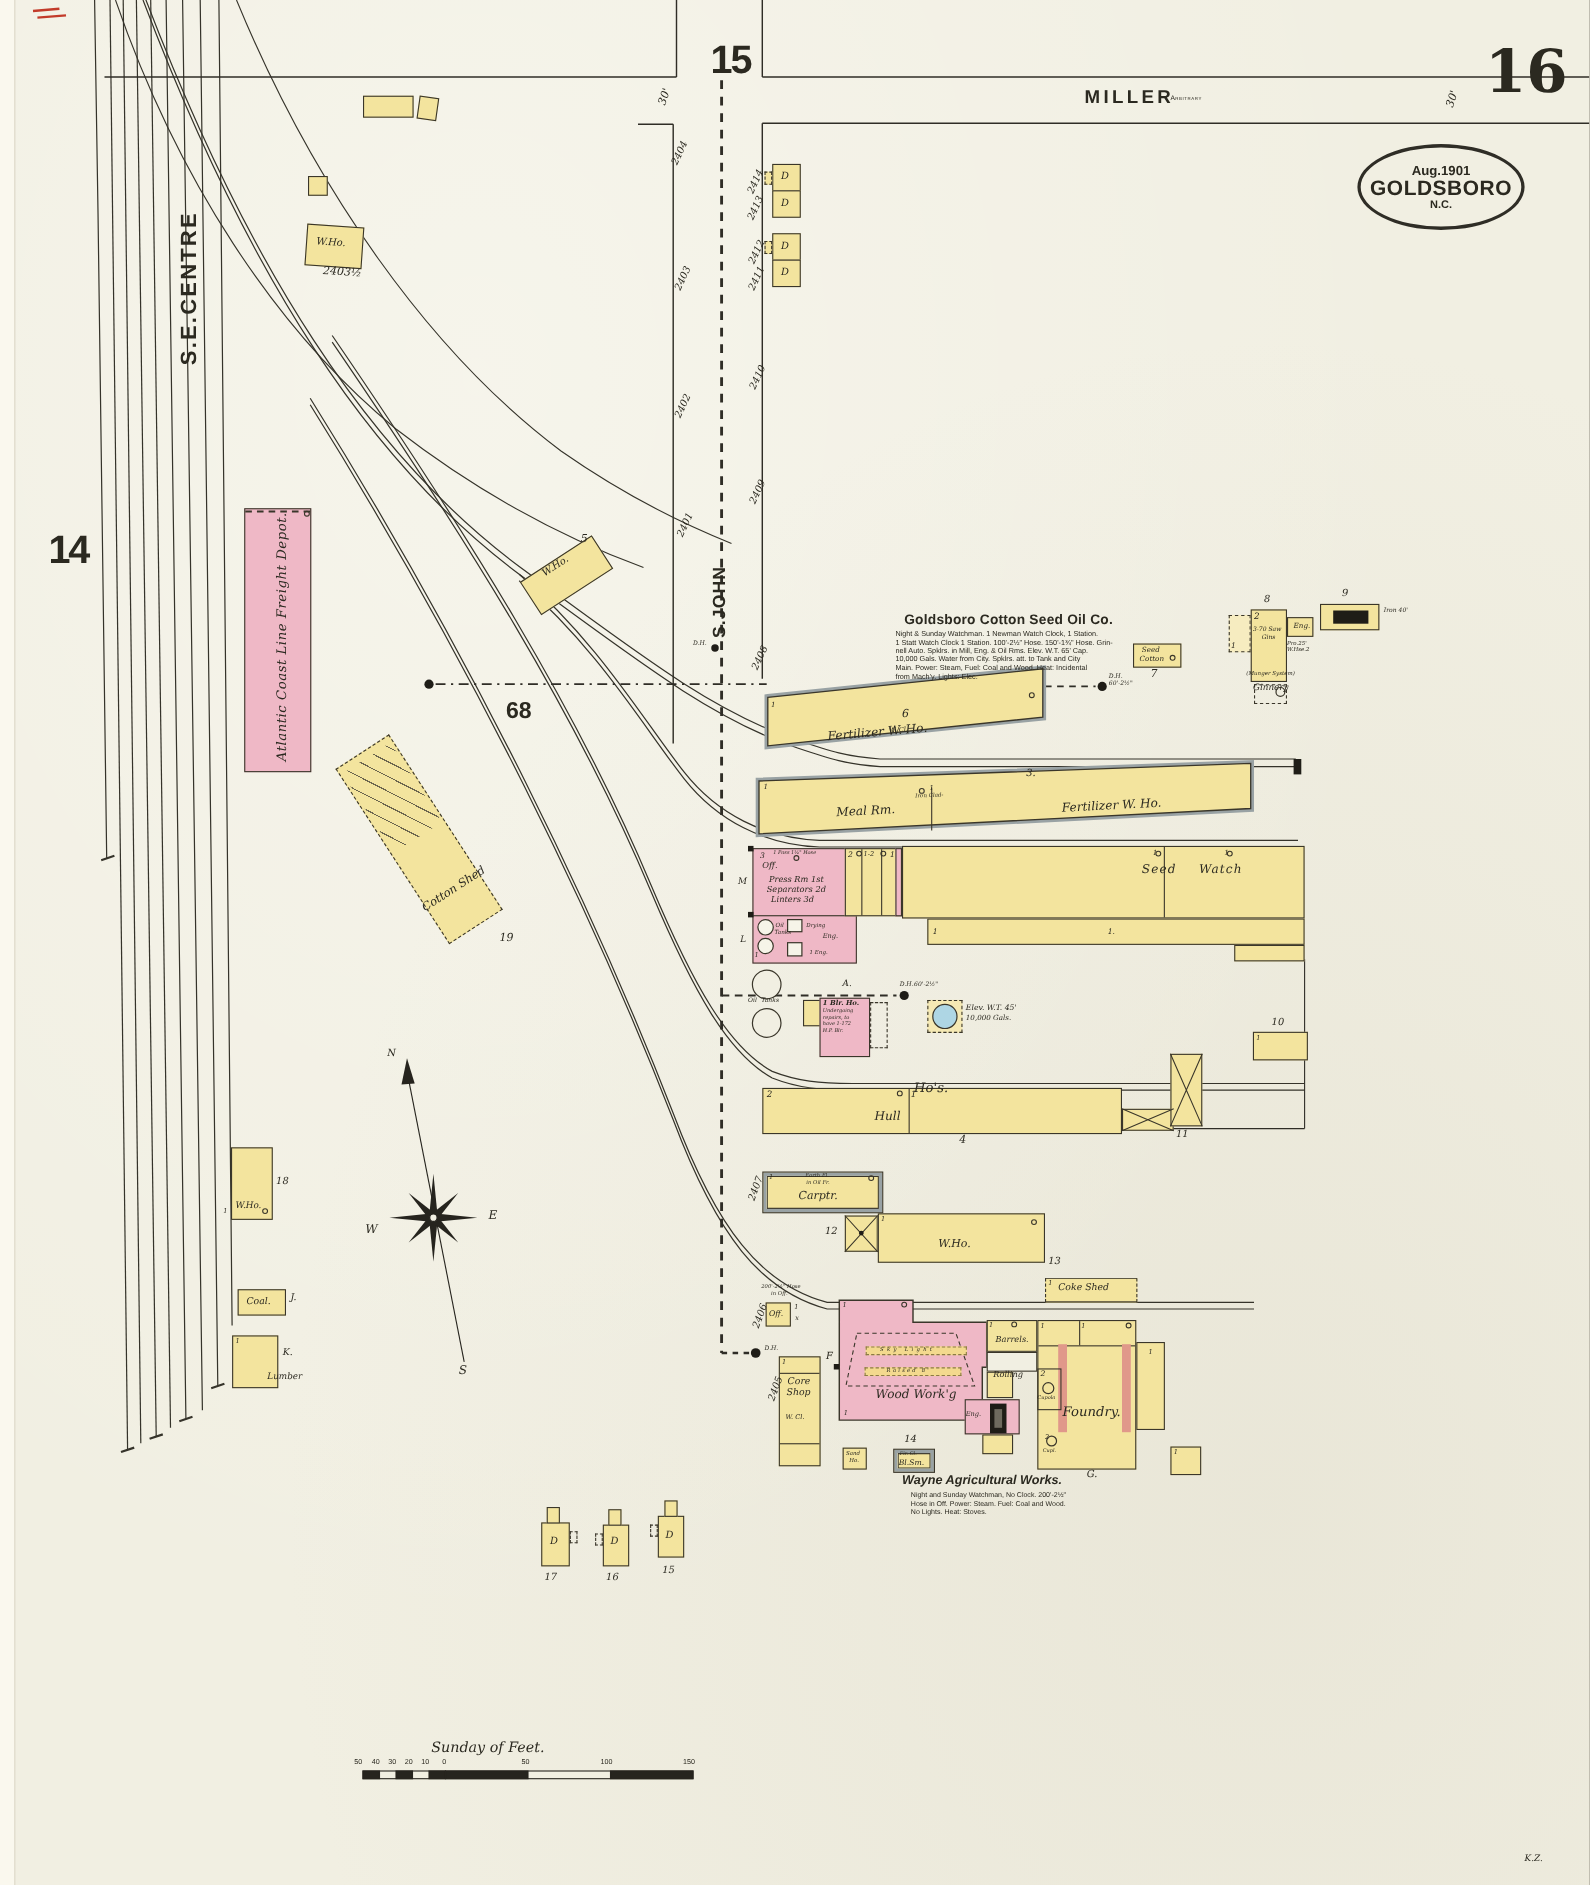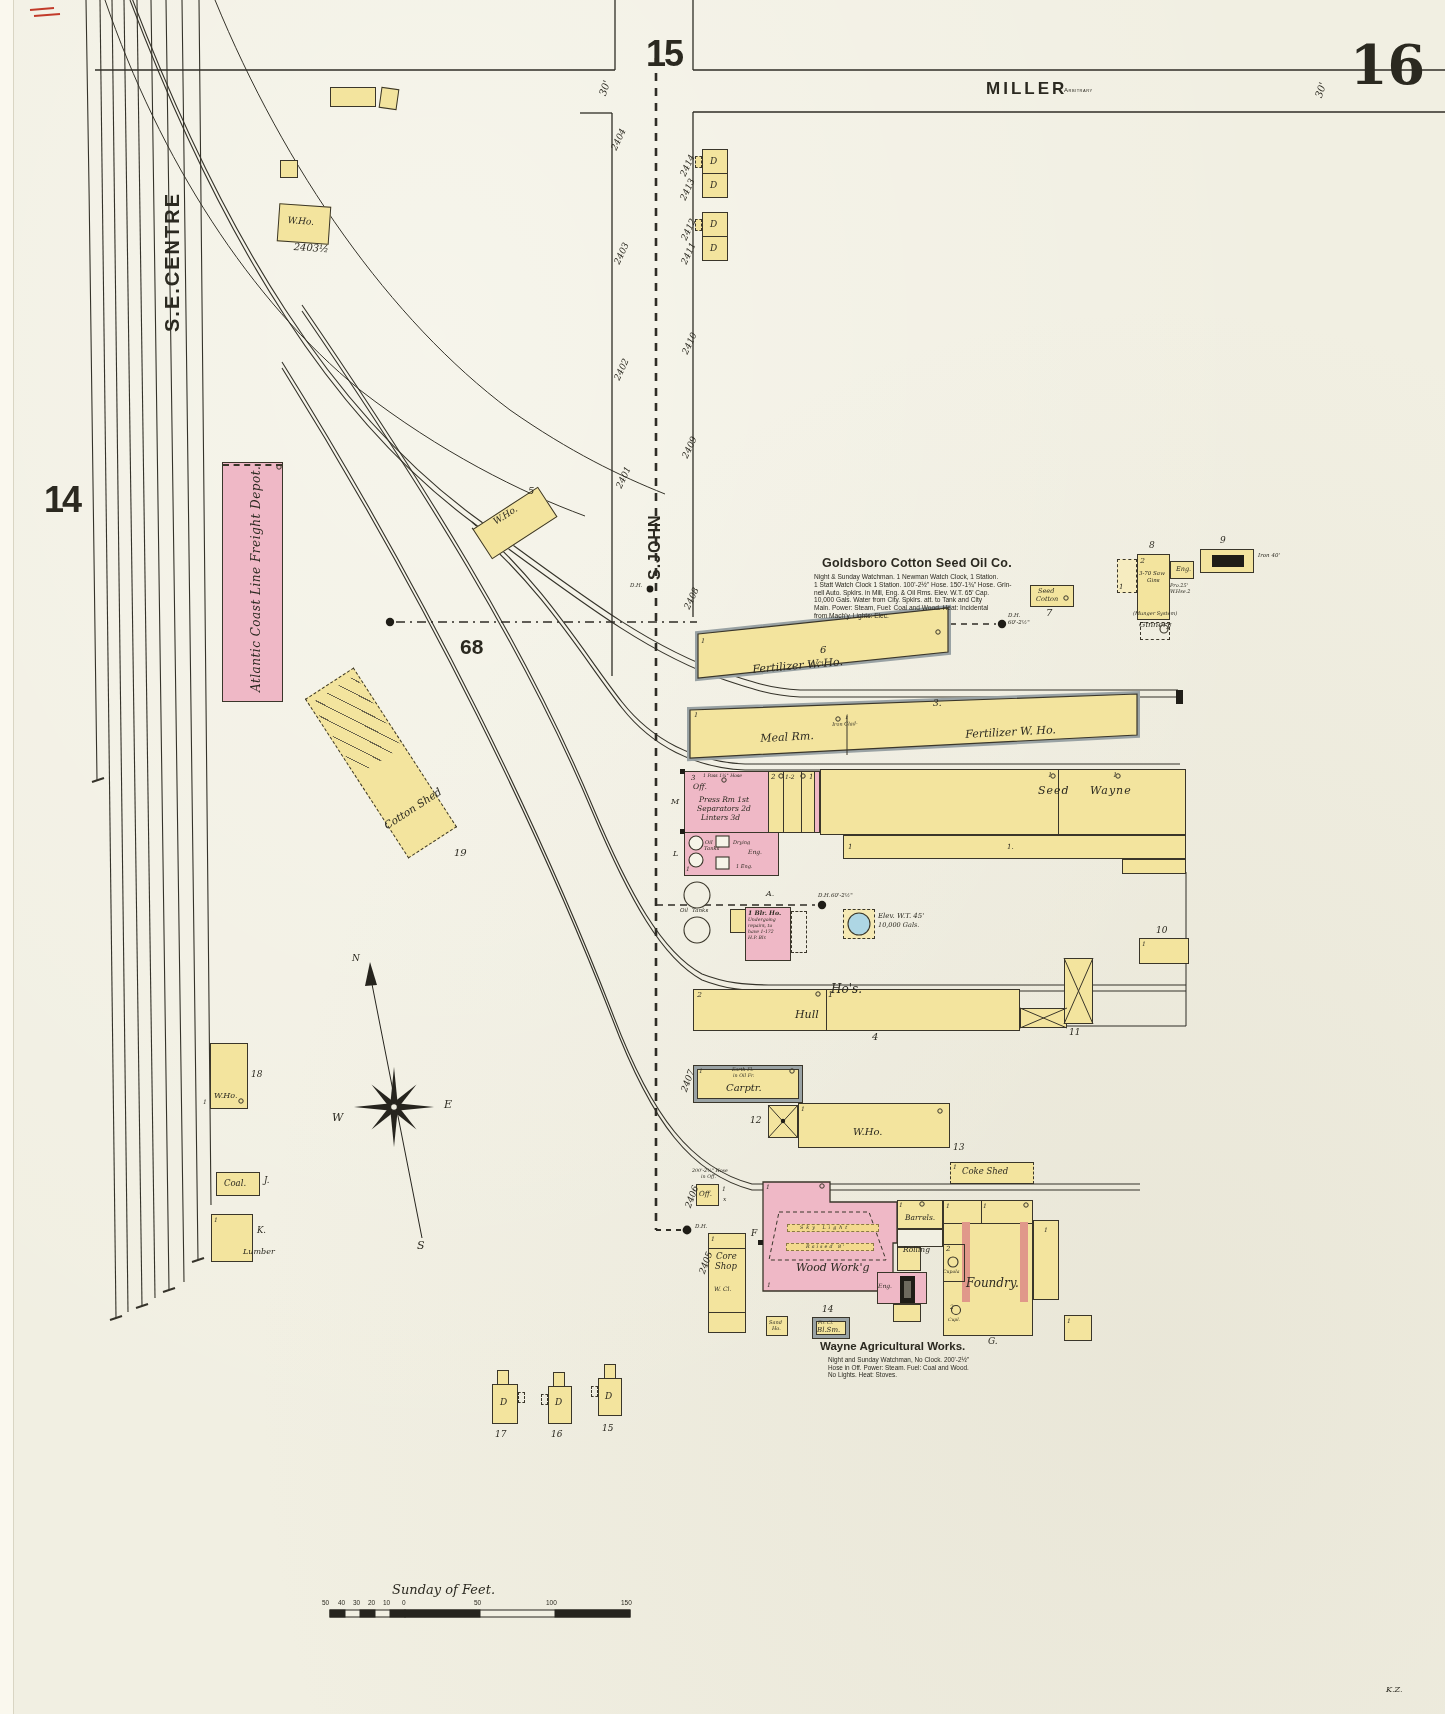--- a/index.html
+++ b/index.html
@@ -276,20 +276,25 @@
       <circle cx="724" cy="780" r="2.2"></circle>
     </g>
   </svg>
 
   <div class="t sans" style="left:1350px;top:38px;font-size:54px;font-weight:700;font-family:'DejaVu Serif',serif;font-style:normal;">16</div>
   <div class="t sans" style="left:646px;top:36px;font-size:36px;font-weight:700;letter-spacing:-2px;">15</div>
   <div class="t sans" style="left:44px;top:482px;font-size:36px;font-weight:700;letter-spacing:-2px;">14</div>
   <div class="t sans" style="left:460px;top:636px;font-size:21px;font-weight:700;">68</div>
   <div class="t" style="left:1386px;top:1686px;font-size:8px;">K.Z.</div>
 
+  <div class="stamp">
+    <div class="t sans" style="position:static;font-size:12px;font-weight:700;">Aug.1901</div>
+    <div class="t sans" style="position:static;font-size:19px;font-weight:700;letter-spacing:.5px;">GOLDSBORO</div>
+    <div class="t sans" style="position:static;font-size:10px;font-weight:700;">N.C.</div>
+  </div>
 
   <div class="t sans" style="left:986px;top:80px;font-size:17px;font-weight:700;letter-spacing:3px;">MILLER</div>
   <div class="t sans" style="left:1064px;top:87px;font-size:6px;letter-spacing:.5px;font-variant:small-caps;">Arbitrary</div>
   <div class="t sans vtext" style="left:162px;top:332px;font-size:20px;font-weight:700;letter-spacing:2px;">S.E.CENTRE</div>
   <div class="t sans vtext" style="left:647px;top:580px;font-size:16px;font-weight:700;letter-spacing:1px;">S.JOHN</div>
   <div class="t" style="left:598px;top:94px;font-size:10px;transform:rotate(-72deg);">30'</div>
   <div class="t" style="left:1314px;top:96px;font-size:10px;transform:rotate(-72deg);">30'</div>
 
   <div class="t" style="left:610px;top:148px;font-size:9px;transform:rotate(-65deg);">2404</div>
   <div class="t" style="left:613px;top:262px;font-size:9px;transform:rotate(-65deg);">2403</div>
@@ -309,21 +314,21 @@
 
   <div class="t sans" style="left:822px;top:557px;font-size:12.5px;font-weight:700;letter-spacing:.2px;">Goldsboro Cotton Seed Oil Co.</div>
   <div style="position:absolute;left:814px;top:573px;width:185px;">
     <div class="t sans note-line" style="position:static;font-size:6.6px;">Night &amp; Sunday Watchman. 1 Newman Watch Clock, 1 Station.</div>
     <div class="t sans note-line" style="position:static;font-size:6.6px;">1 Statt Watch Clock 1 Station. 100'-2½" Hose. 150'-1¾" Hose. Grin-</div>
     <div class="t sans note-line" style="position:static;font-size:6.6px;">nell Auto. Spklrs. in Mill, Eng. &amp; Oil Rms. Elev. W.T. 65' Cap.</div>
     <div class="t sans note-line" style="position:static;font-size:6.6px;">10,000 Gals. Water from City. Spklrs. att. to Tank and City</div>
     <div class="t sans note-line" style="position:static;font-size:6.6px;">Main. Power: Steam, Fuel: Coal and Wood. Heat: Incidental</div>
     <div class="t sans note-line" style="position:static;font-size:6.6px;">from Mach'y. Lights: Elec.</div>
   </div>
-  <div class="t sans" style="left:820px;top:1341px;font-size:11.5px;font-weight:700;">Wayne Agricultural Works.</div>
+  <div class="t sans" style="left:820px;top:1341px;font-size:11.5px;font-weight:700;font-style:italic;">Wayne Agricultural Works.</div>
   <div style="position:absolute;left:828px;top:1356px;">
     <div class="t sans note-line" style="position:static;font-size:6.4px;">Night and Sunday Watchman, No Clock. 200'-2½"</div>
     <div class="t sans note-line" style="position:static;font-size:6.4px;">Hose in Off. Power: Steam. Fuel: Coal and Wood.</div>
     <div class="t sans note-line" style="position:static;font-size:6.4px;">No Lights. Heat: Stoves.</div>
   </div>
 
   <div class="t vtext" style="left:250px;top:692px;font-size:12px;letter-spacing:.5px;">Atlantic Coast Line Freight Depot.</div>
   <div class="t" style="left:288px;top:216px;font-size:9px;transform:rotate(4deg);">W.Ho.</div>
   <div class="t" style="left:492px;top:519px;font-size:9px;transform:rotate(-33deg);">W.Ho.</div>
   <div class="t" style="left:528px;top:486px;font-size:10px;">5</div>
@@ -372,21 +377,21 @@
   <div class="t" style="left:704px;top:846px;font-size:5.2px;">Tanks</div>
   <div class="t" style="left:733px;top:840px;font-size:5px;">Drying</div>
   <div class="t" style="left:748px;top:849px;font-size:6px;">Eng.</div>
   <div class="t" style="left:736px;top:864px;font-size:5px;">1 Eng.</div>
   <div class="t" style="left:686px;top:866px;font-size:6px;">1</div>
   <div class="t" style="left:771px;top:774px;font-size:7px;">2</div>
   <div class="t" style="left:785px;top:774px;font-size:6px;">1-2</div>
   <div class="t" style="left:809px;top:774px;font-size:7px;">1</div>
 
   <div class="t" style="left:1038px;top:785px;font-size:11px;letter-spacing:1px;">Seed</div>
-  <div class="t" style="left:1090px;top:785px;font-size:11px;letter-spacing:1px;">Wayne</div>
+  <div class="t" style="left:1090px;top:785px;font-size:11px;letter-spacing:1px;">Watch</div>
   <div class="t" style="left:1048px;top:772px;font-size:6.5px;">1</div>
   <div class="t" style="left:1113px;top:772px;font-size:6.5px;">1</div>
   <div class="t" style="left:848px;top:844px;font-size:7px;">1</div>
   <div class="t" style="left:1007px;top:844px;font-size:7px;">1.</div>
 
   <div class="t" style="left:766px;top:890px;font-size:8px;">A.</div>
   <div class="t" style="left:748px;top:910px;font-size:6.2px;font-weight:700;">1 Blr. Ho.</div>
   <div class="t" style="left:748px;top:918px;font-size:4.6px;">Undergoing</div>
   <div class="t" style="left:748px;top:924px;font-size:4.6px;">repairs, to</div>
   <div class="t" style="left:748px;top:930px;font-size:4.6px;">have 1-172</div>

